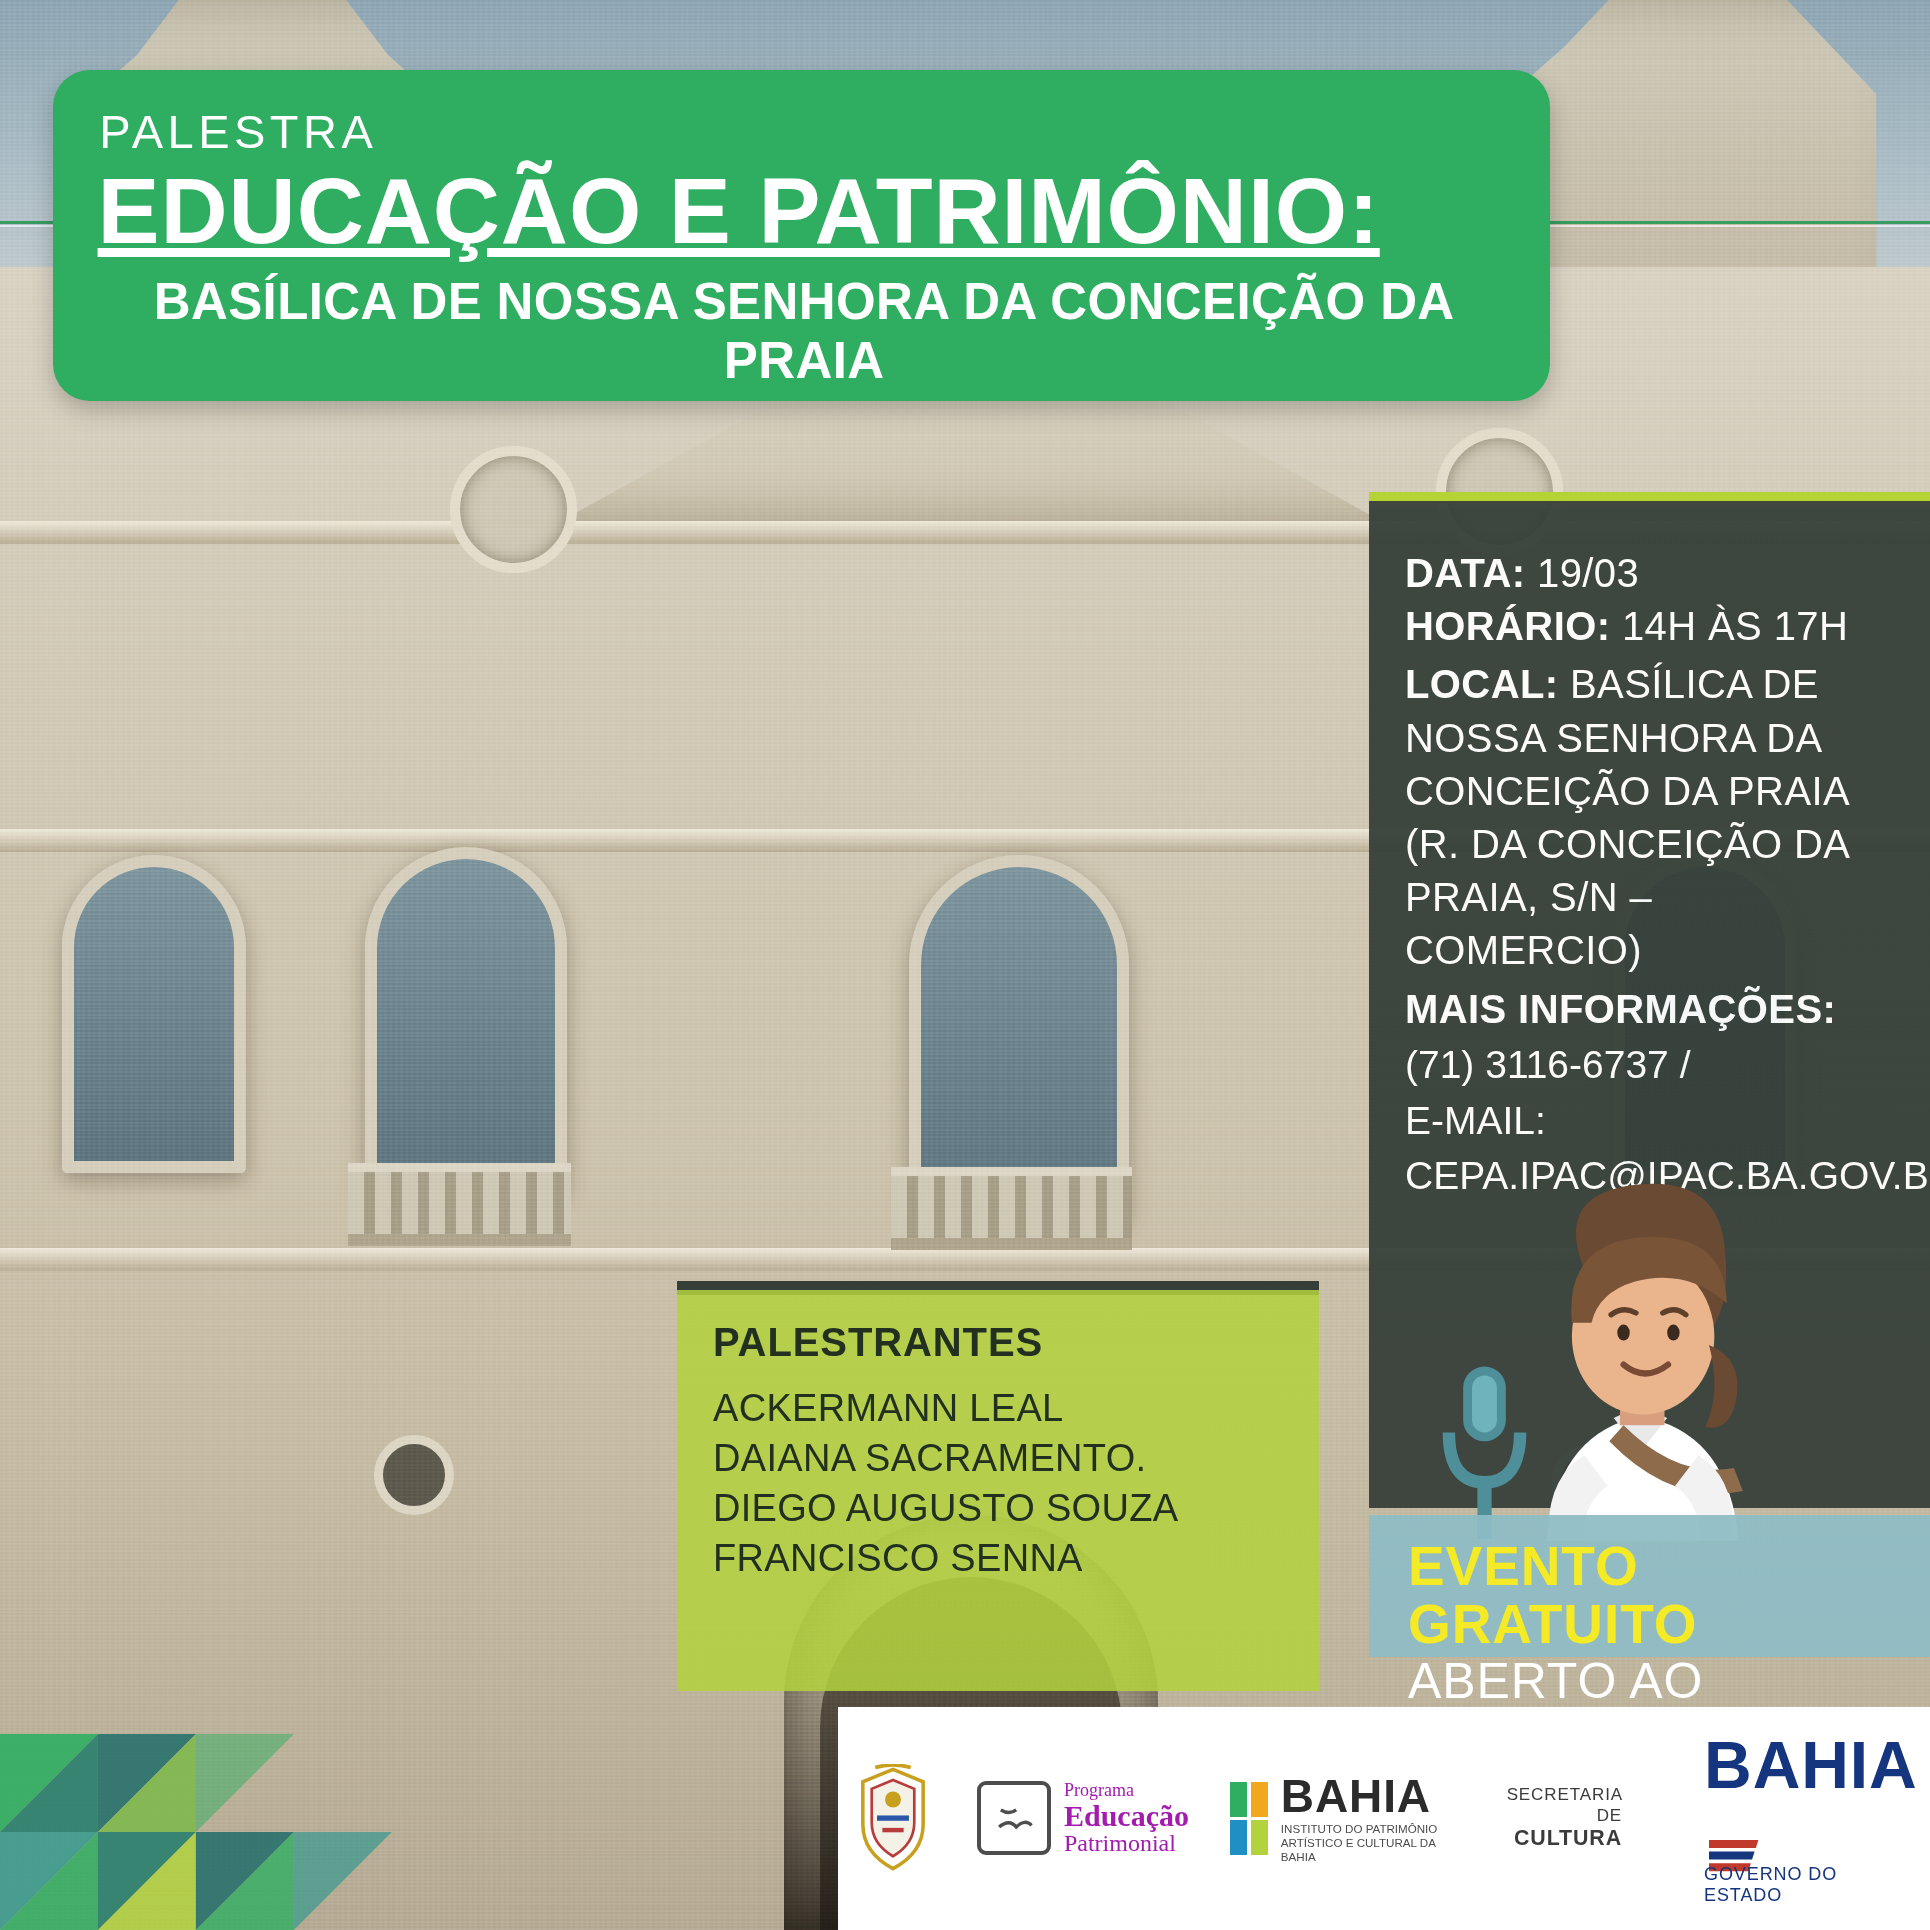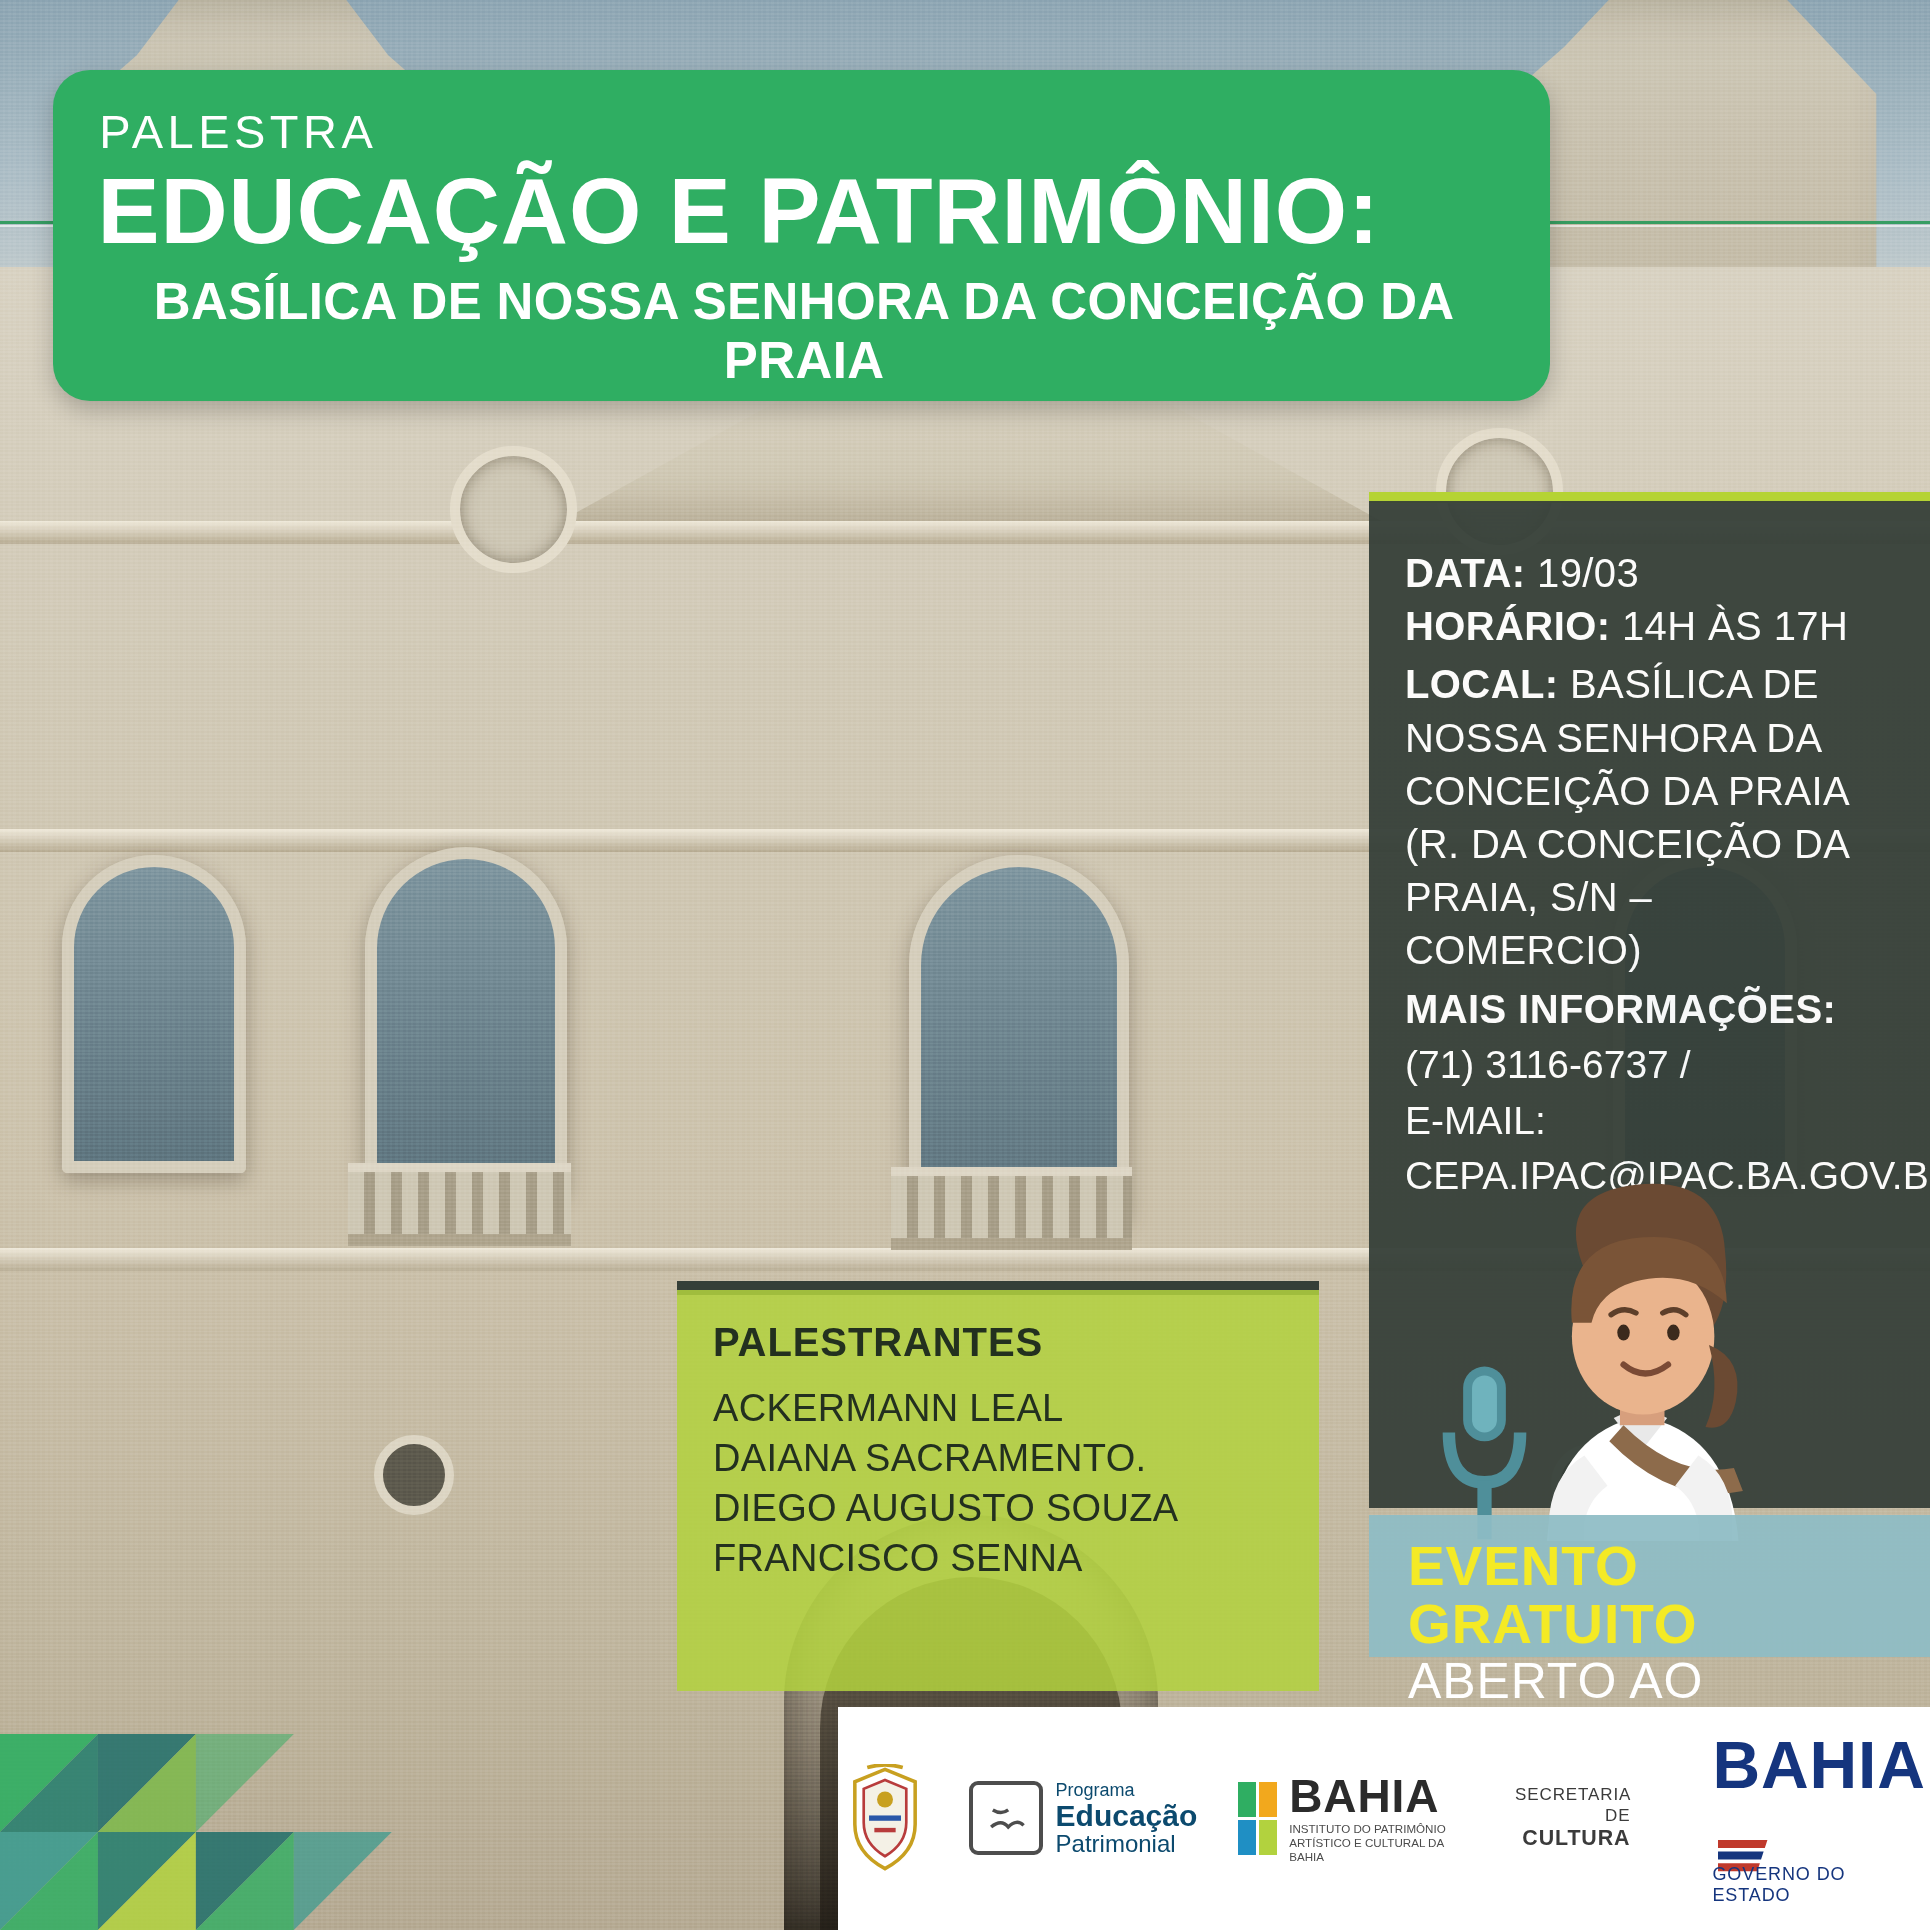--- a/index.html
+++ b/index.html
@@ -120,20 +120,21 @@
     box-sizing:border-box;
     color:#ffffff;
   }
   .t-kicker{
     font-size:47px;letter-spacing:4.5px;font-weight:400;
     margin:12.5px 0 0 5.3px;
   }
   .t-main{
     font-size:93px;font-weight:bold;letter-spacing:0.9px;line-height:1.02;
     margin:5.3px 0 0 3.6px;
+    text-decoration:underline;
   }
   .t-sub{
     font-size:51px;font-weight:bold;letter-spacing:0.4px;
     margin:12.5px 0 0 5.3px;
     text-align:center;
   }
 
   
   .info-panel{
     position:absolute;right:0;top:501px;width:561px;height:1007px;
@@ -188,21 +189,21 @@
   .footer{
     position:absolute;left:838px;bottom:0;width:1092px;height:223px;
     background:#ffffff;
     display:flex;align-items:center;justify-content:center;gap:41px;
     box-sizing:border-box;padding:0 36px;
   }
   .logo{display:flex;align-items:center;gap:12.5px;}
   .crest{width:86px;height:110px;}
   .pep-box{width:66px;height:66px;border:4.5px solid #4d4d4d;border-radius:9px;
     display:flex;align-items:center;justify-content:center;}
-  .pep-txt{line-height:1.05;color:#0c4a6e;}
+  .pep-txt{line-height:1.05;color:#a21caf;font-family:Liberation Serif, serif;}
   .pep-txt .l1{font-size:18px;}
   .pep-txt .l2{font-size:30px;font-weight:bold;}
   .pep-txt .l3{font-size:24px;}
   .ipac-sq{width:73px;height:73px;display:grid;grid-template-columns:1fr 1fr;grid-template-rows:1fr 1fr;gap:3.6px;}
   .ipac-sq i{display:block;}
   .ipac-txt .big{font-size:46px;font-weight:bold;color:#2b2b2b;letter-spacing:0.9px;line-height:1;}
   .ipac-txt .small{font-size:11.6px;color:#4b4b4b;line-height:1.2;margin-top:3.6px;}
   .sec-txt{font-size:17px;color:#3b3b3b;line-height:1.2;text-align:right;letter-spacing:0.9px;}
   .sec-txt b{font-size:21.4px;}
   .divider{width:2.7px;height:77px;background:#9aa0a6;}

